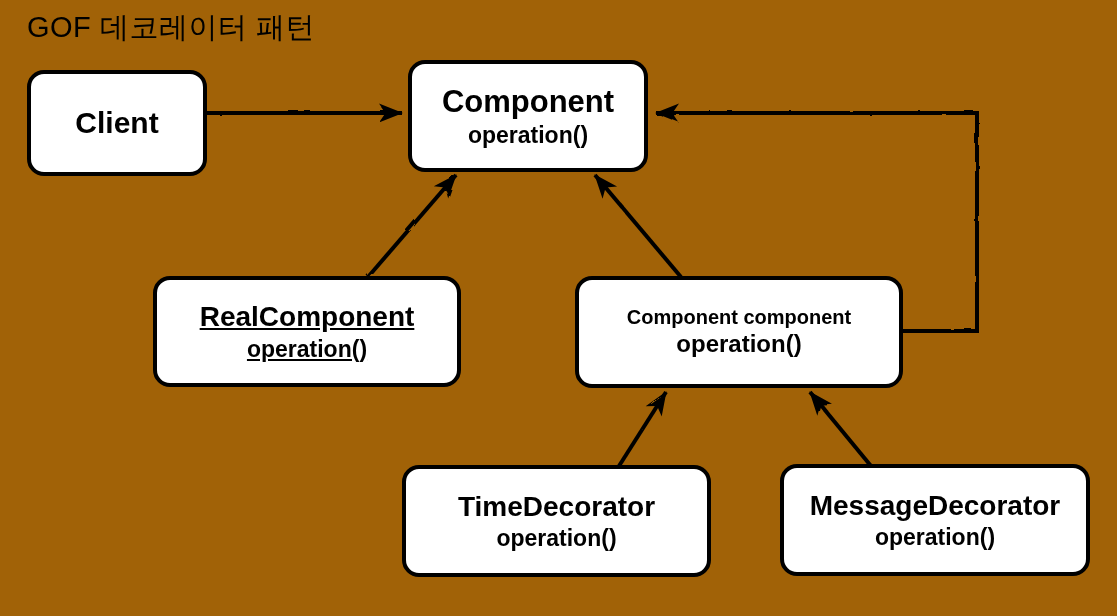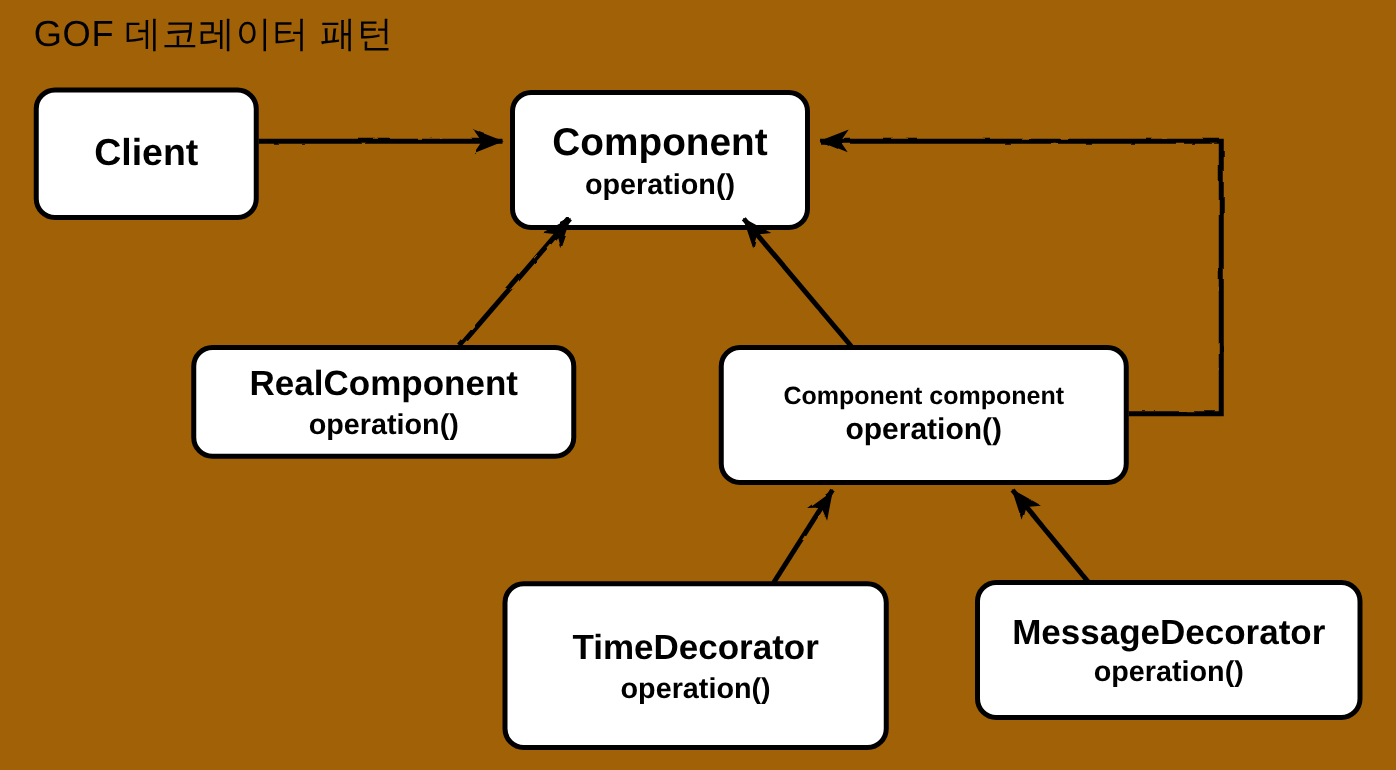--- a/index.html
+++ b/index.html
@@ -39,26 +39,26 @@
     color: #000000;
     z-index: 1;
     line-height: 1.22;
   }
   .node .t-xl { font-size: 30px; font-weight: 700; }
   .node .t-lg { font-size: 28px; font-weight: 700; }
   .node .t-md { font-size: 23px; font-weight: 700; }
   .node .t-sm { font-size: 20px; font-weight: 700; }
 
   .node-client          { left: 27px;  top: 70px;  width: 180px; height: 106px;  }
-  .node-component       { left: 408px; top: 72px;  width: 240px; height: 112px; }
+  .node-component       { left: 408px; top: 60px;  width: 240px; height: 112px; }
   .node-component .t-xl { font-size: 31px; }
-  .node-realcomponent   { left: 153px; top: 276px; width: 308px; height: 91px; }
+  .node-realcomponent   { left: 153px; top: 276px; width: 308px; height: 111px; text-decoration: underline; }
   .node-decorator       { left: 575px; top: 276px; width: 328px; height: 112px; line-height: 1.18; }
   .node-decorator .t-op { font-size: 24px; font-weight: 700; }
-  .node-timedecorator   { left: 402px; top: 465px; width: 309px; height: 135px; }
+  .node-timedecorator   { left: 402px; top: 465px; width: 309px; height: 112px; }
   .node-messagedecorator{ left: 780px; top: 464px; width: 310px; height: 112px; justify-content: center; }
 
   svg.edges {
     position: absolute;
     left: 0;
     top: 0;
     width: 1117px;
     height: 616px;
     z-index: 2;
     pointer-events: none;

